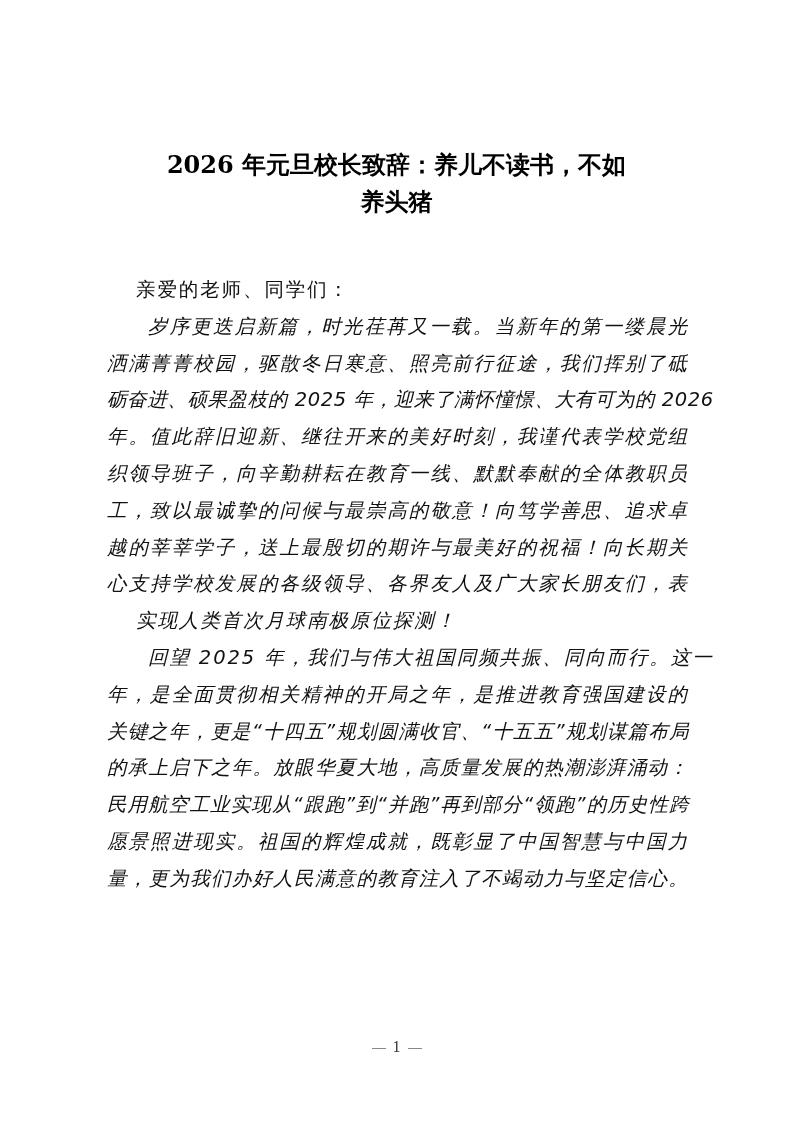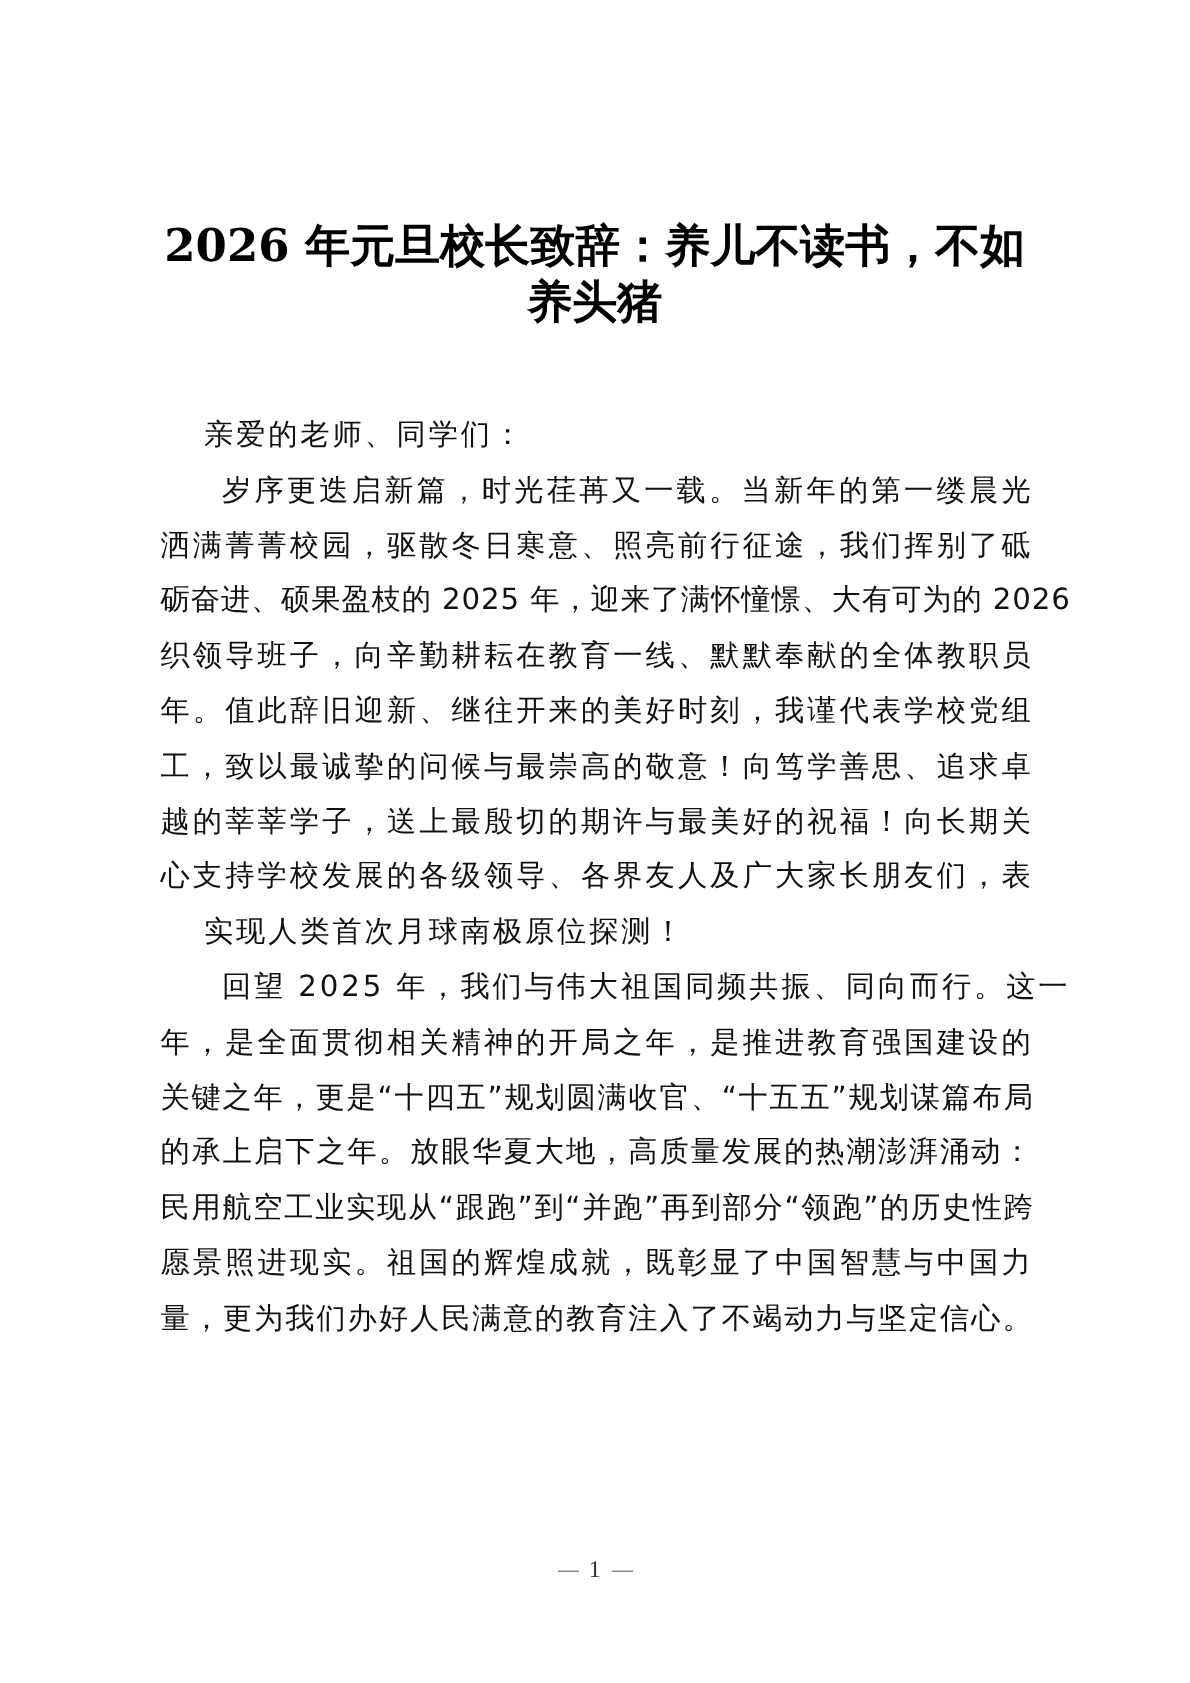--- a/index.html
+++ b/index.html
@@ -1,31 +1,31 @@
 <!DOCTYPE html>
 <html><head>
 <meta charset="utf-8">
 <style>
   html, body { margin: 0; padding: 0; background: #ffffff; }
   body { width: 793px; height: 1122px; position: relative; overflow: hidden; }
   .page { position: absolute; left: 0; top: 0; width: 793px; height: 1122px; background: #fff; }
   .title {
     position: absolute; left: 100px; top: 146px; width: 593px;
     text-align: center; font-family: "DejaVu Serif", "Liberation Serif", serif;
-    font-weight: bold; font-size: 30px; line-height: 37px; color: #000;
+    font-weight: bold; font-size: 24px; line-height: 37px; color: #000;
     letter-spacing: 0px;
   }
   .body {
     position: absolute; left: 107px; top: 272px; width: 582px;
     font-family: "DejaVu Sans", "Liberation Sans", sans-serif;
     font-size: 19.5px; line-height: 36.8px; color: #111;
     text-align: justify; letter-spacing: 1.9px;
   }
   .body p { margin: 0; }
-  .body p.indent { text-indent: 2.1em; }
+  .body p.indent { text-indent: 2.1em; font-style: italic; }
   .line { display: block; text-align-last: justify; white-space: nowrap; }
   .line.last { text-align-last: left; margin-left: 29px; }
   .footer {
     position: absolute; left: 0; top: 1038px; width: 793px; text-align: center;
     font-family: "Liberation Serif", "DejaVu Serif", serif; font-size: 16px; color: #333;
   }
   .footer .dash { display: inline-block; width: 14px; height: 1.5px; background: #888; vertical-align: middle; margin: 0 7px; }
 </style>
 </head>
 <body>
@@ -38,22 +38,22 @@
 
   <div class="body">
     <p>
         <span class="line last">亲爱的老师、同学们：</span>
       </p>
 
     <p class="indent">
       <span class="line" style="padding-left:2.1em;text-indent:0">岁序更迭启新篇，时光荏苒又一载。当新年的第一缕晨光</span>
       <span class="line" style="text-indent:0">洒满菁菁校园，驱散冬日寒意、照亮前行征途，我们挥别了砥</span>
       <span class="line" style="text-indent:0;letter-spacing:0.6px">砺奋进、硕果盈枝的 2025 年，迎来了满怀憧憬、大有可为的 2026</span>
+      <span class="line" style="text-indent:0">年。值此辞旧迎新、继往开来的美好时刻，我谨代表学校党组</span>
       <span class="line" style="text-indent:0">织领导班子，向辛勤耕耘在教育一线、默默奉献的全体教职员</span>
-      <span class="line" style="text-indent:0">年。值此辞旧迎新、继往开来的美好时刻，我谨代表学校党组</span>
       <span class="line" style="text-indent:0">工，致以最诚挚的问候与最崇高的敬意！向笃学善思、追求卓</span>
       <span class="line" style="text-indent:0">越的莘莘学子，送上最殷切的期许与最美好的祝福！向长期关</span>
       <span class="line" style="text-indent:0">心支持学校发展的各级领导、各界友人及广大家长朋友们，表</span>
       <span class="line last" style="text-indent:0">实现人类首次月球南极原位探测！</span>
     </p>
 
     <p class="indent">
       <span class="line" style="padding-left:2.1em;text-indent:0">回望 2025 年，我们与伟大祖国同频共振、同向而行。这一</span>
       <span class="line" style="text-indent:0">年，是全面贯彻相关精神的开局之年，是推进教育强国建设的</span>
       <span class="line" style="text-indent:0;letter-spacing:0.4px">关键之年，更是“十四五”规划圆满收官、“十五五”规划谋篇布局</span>

